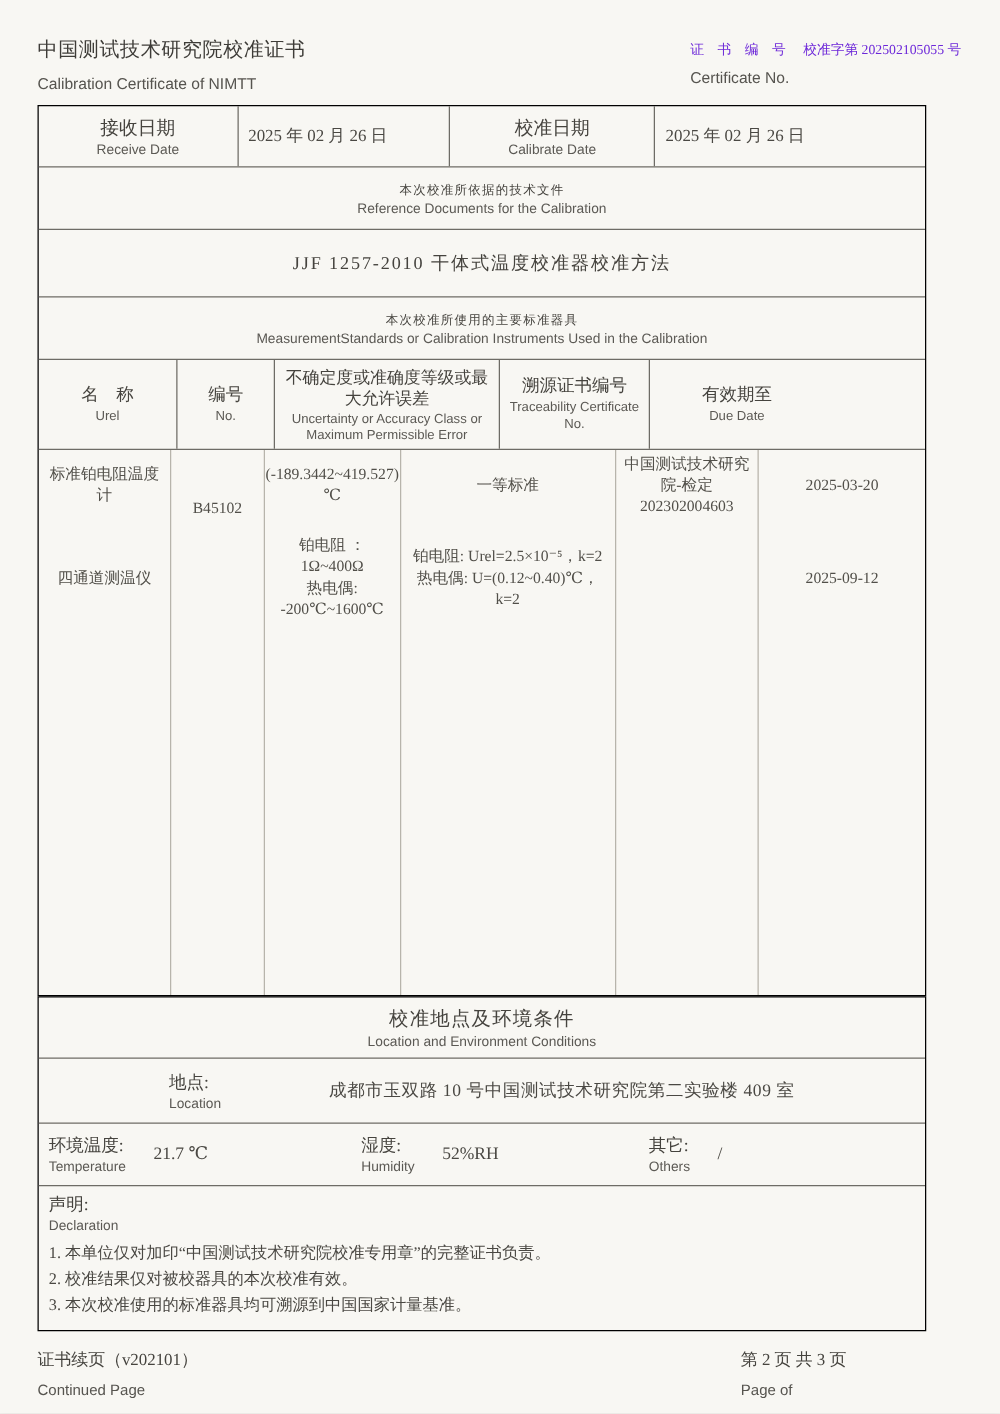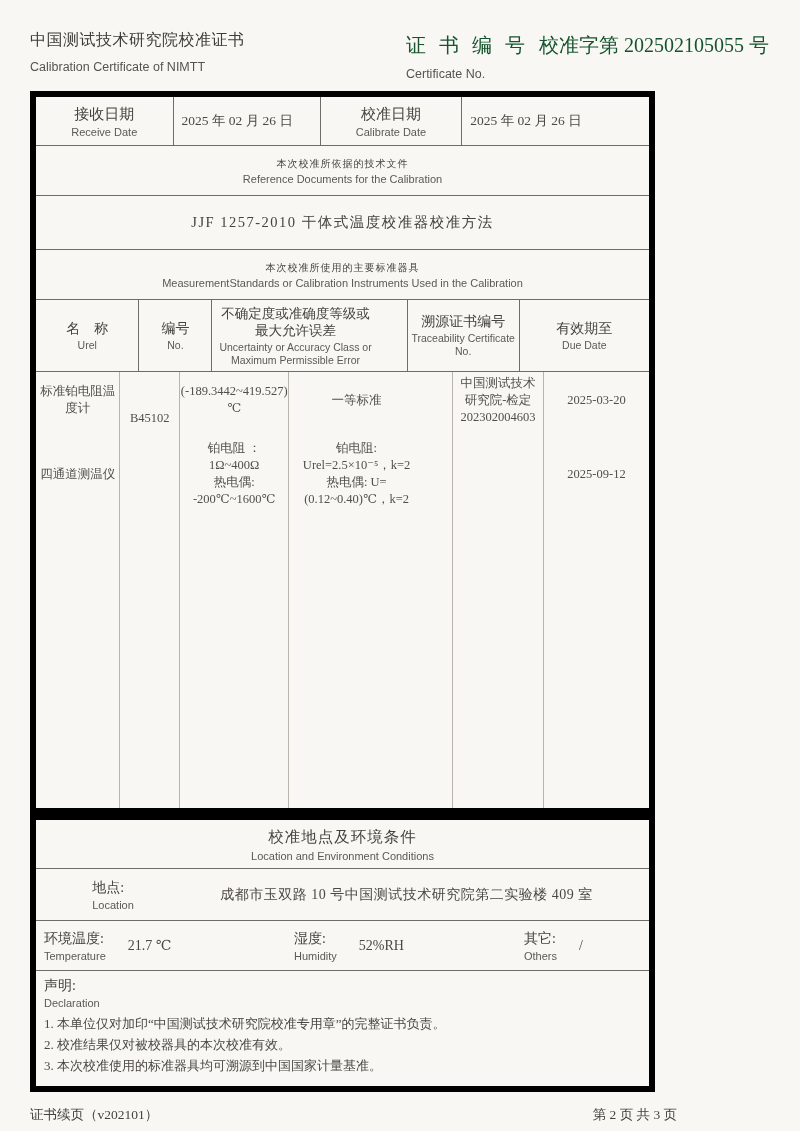--- a/index.html
+++ b/index.html
@@ -12,26 +12,26 @@
     color: #4a4843;
     padding: 30px 31px 0 30px;
     position: relative;
     box-shadow: 0 0 6px rgba(0,0,0,0.15);
   }
   
   .doc-header { display: flex; justify-content: space-between; align-items: flex-start; margin-bottom: 10px; }
   .dh-left .t-zh { font-size: 16px; color: #3e3c38; letter-spacing: 0.5px; }
   .dh-left .t-en { font-size: 12.5px; margin-top: 9px; font-family: "Liberation Sans", sans-serif; color: #56544f; }
   .dh-right { padding-top: 2px; }
-  .dh-right .t-zh { font-size: 20px; color: #14532d; }
+  .dh-right .t-zh { font-size: 11px; color: #6d28d9; }
   .certno-label { letter-spacing: 4px; margin-right: 10px; }
   .dh-right .t-en { font-size: 12.5px; margin-top: 8px; font-family: Liberation Sans, sans-serif; color: #56544f; }
 
   
-  .box { border: 6px solid #000000; width: 625px; }
+  .box { border: 1px solid #000000; width: 711px; }
   .row { display: flex; border-top: 1px solid #6e6c66; }
   .row:first-child { border-top: none; }
   .cell { border-left: 1px solid #6e6c66; }
   .cell:first-child { border-left: none; }
 
   .zh { font-size: 15px; color: #45433e; }
   .en { font-size: 11px; font-family: "Liberation Sans", sans-serif; color: #5b5954; margin-top: 2px; }
 
   
   .r-dates { height: 48px; }
@@ -45,21 +45,21 @@
 
   
   .r-jjf { height: 54px; align-items: center; justify-content: center; font-size: 14.5px; letter-spacing: 1.5px; color: #45433e; }
 
   
   .r-stdhead { height: 72px; }
   .r-stdhead .cell { display: flex; flex-direction: column; align-items: center; justify-content: center; text-align: center; padding: 2px 3px; }
   .r-stdhead .zh { font-size: 14px; line-height: 17px; }
   .r-stdhead .en { font-size: 10.5px; line-height: 13px; }
   .w-c1 { width: 110px; } .w-c2 { width: 78px; } .w-c3 { width: 109px; }
-  .w-c4 { width: 180px; } .w-c5 { width: 120px; margin-left: 28px; } .w-c6 { width: 140px; }
+  .w-c4 { width: 180px; } .w-c5 { width: 120px; } .w-c6 { width: 140px; }
 
   
   .r-stdbody { height: 437px; }
   .r-stdbody .col { border-left: 1px solid #b7b4ab; padding: 0 3px; }
   .r-stdbody .col:first-child { border-left: none; }
   .blk { display: flex; flex-direction: column; align-items: center; justify-content: center; text-align: center; font-size: 12.5px; line-height: 17px; color: #514f49; }
   .blk.b1 { height: 56px; }
   .blk.b2 { height: 92px; }
 
   

